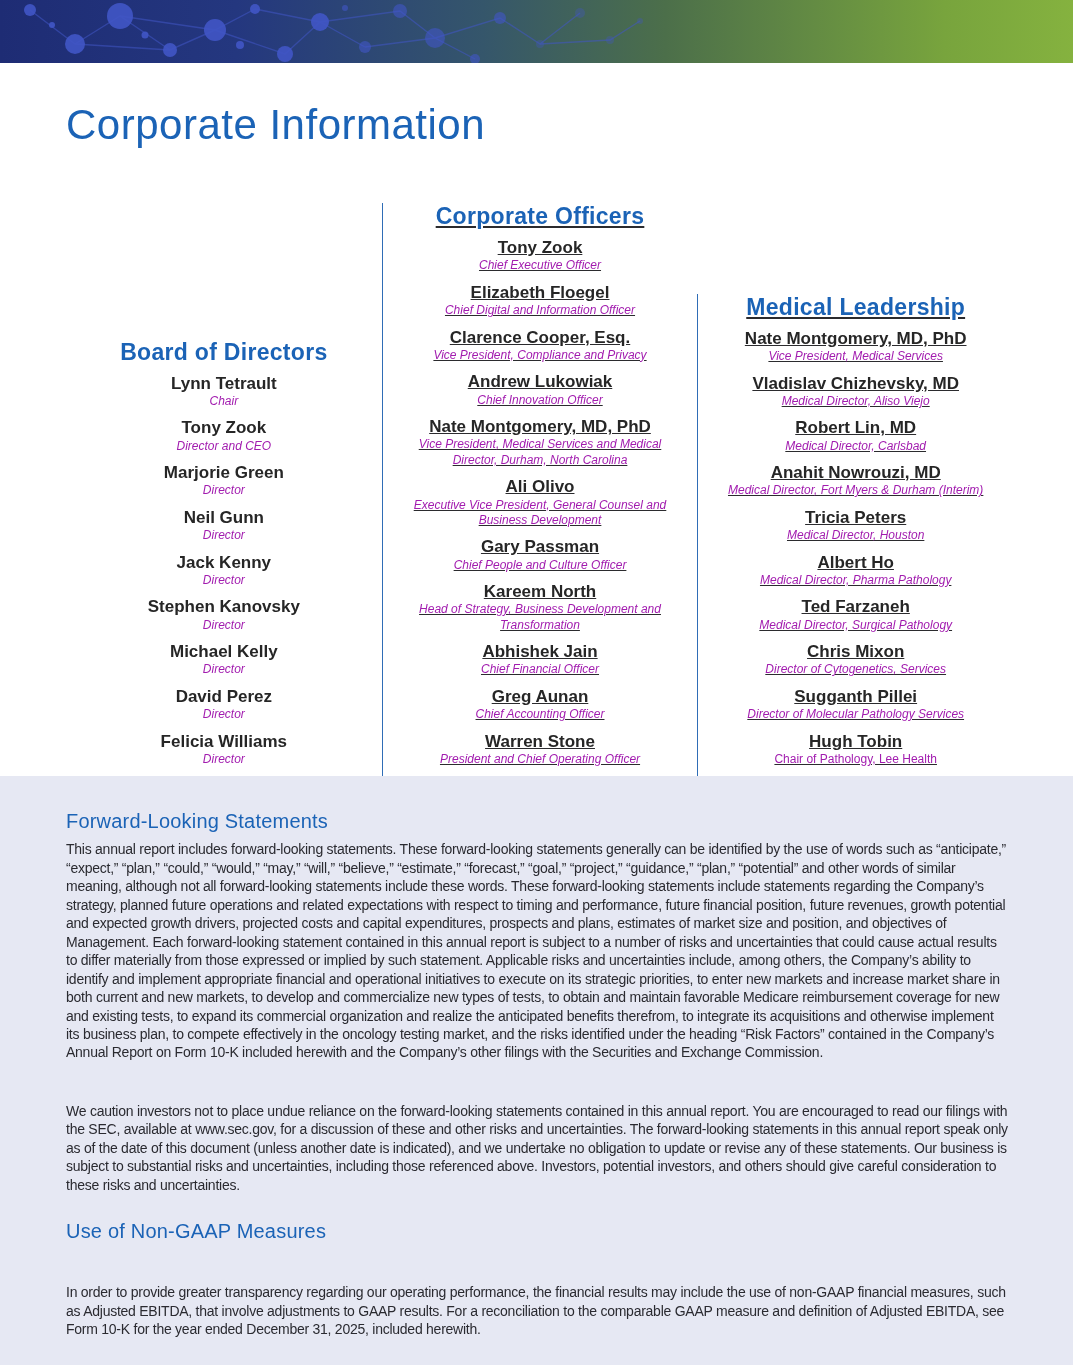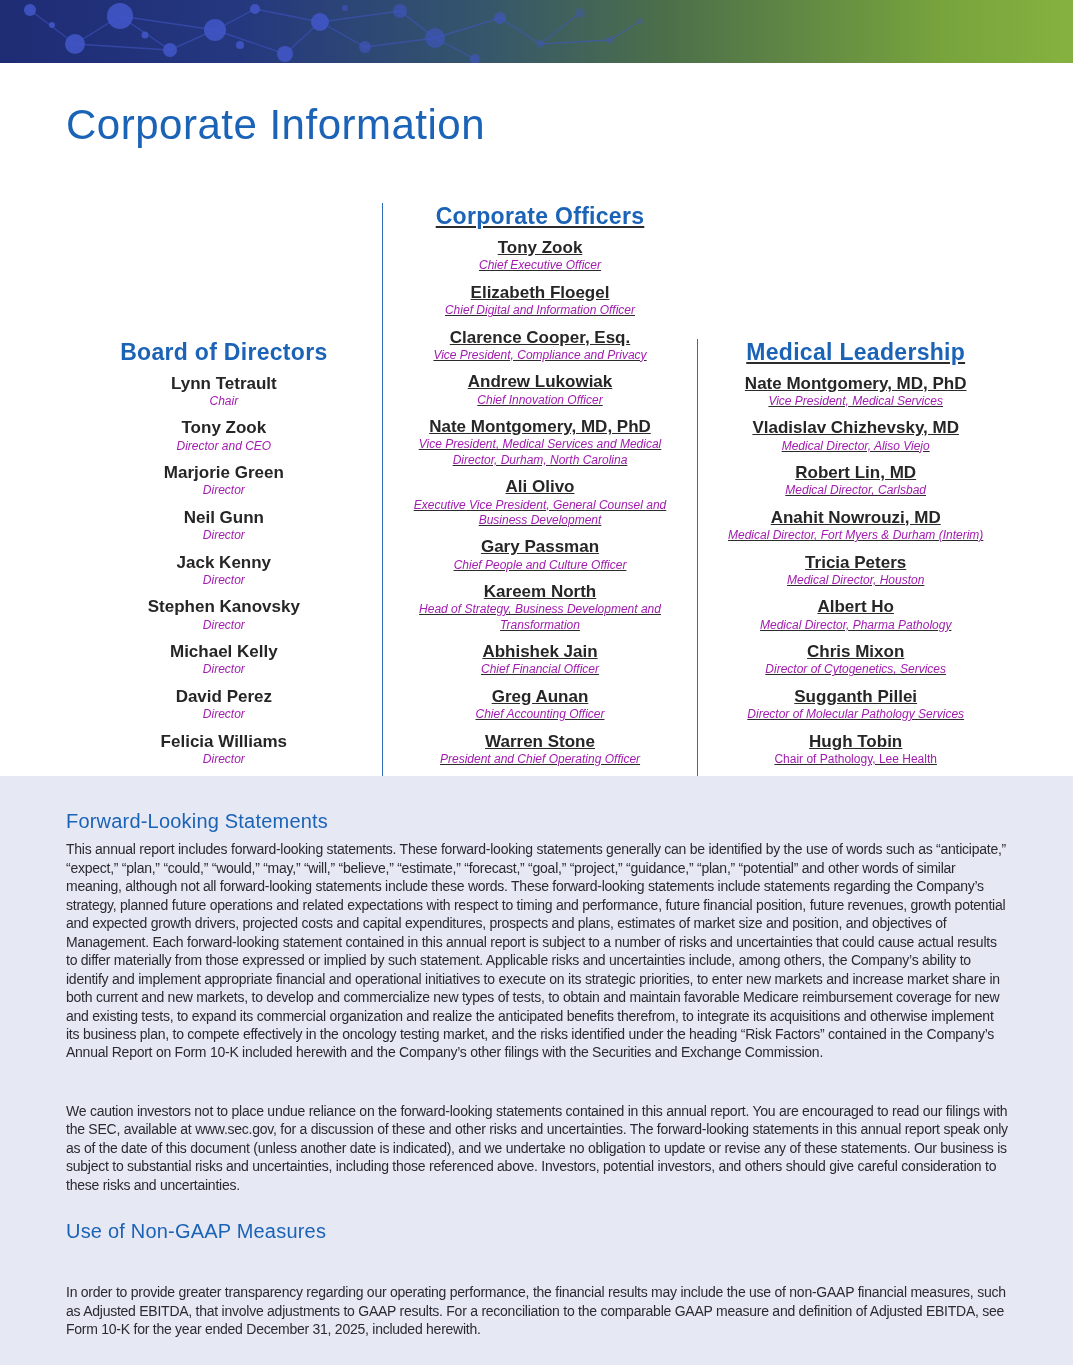--- a/index.html
+++ b/index.html
@@ -261,20 +261,24 @@
           </div>
           <div class="person">
             <div class="person-name">Tricia Peters</div>
             <div class="person-title">Medical Director, Houston</div>
           </div>
           <div class="person">
             <div class="person-name">Albert Ho</div>
             <div class="person-title">Medical Director, Pharma Pathology</div>
           </div>
           <div class="person">
+            <div class="person-name">Ted Farzaneh</div>
+            <div class="person-title">Medical Director, Surgical Pathology</div>
+          </div>
+          <div class="person">
             <div class="person-name">Chris Mixon</div>
             <div class="person-title">Director of Cytogenetics, Services</div>
           </div>
           <div class="person">
             <div class="person-name">Sugganth Pillei</div>
             <div class="person-title">Director of Molecular Pathology Services</div>
           </div>
           <div class="person">
             <div class="person-name">Hugh Tobin</div>
             <div class="person-title upright">Chair of Pathology, Lee Health</div>

